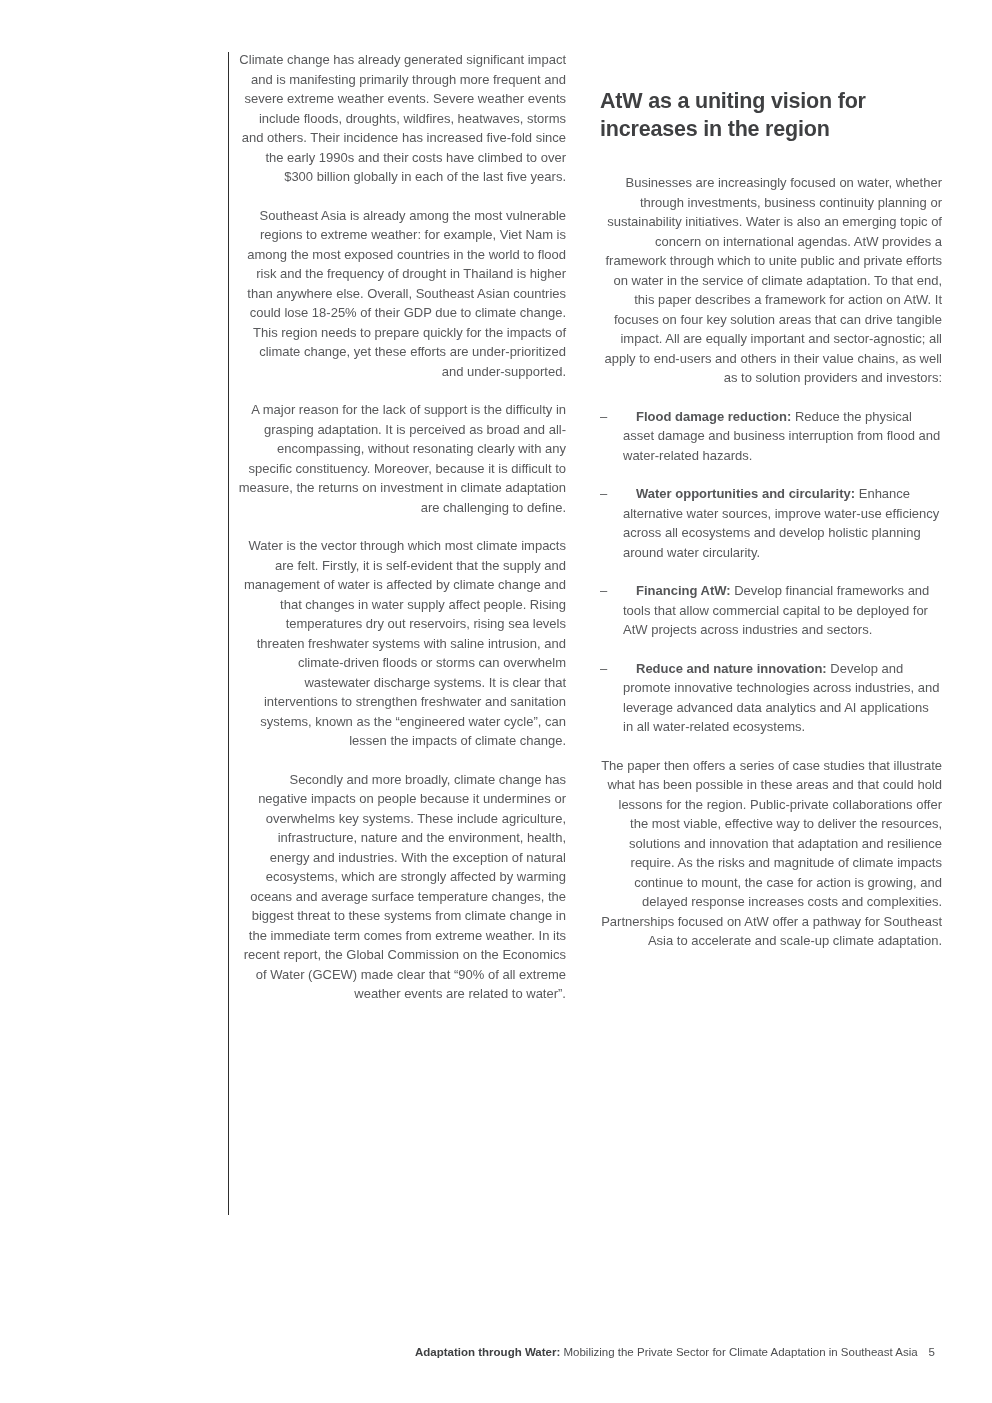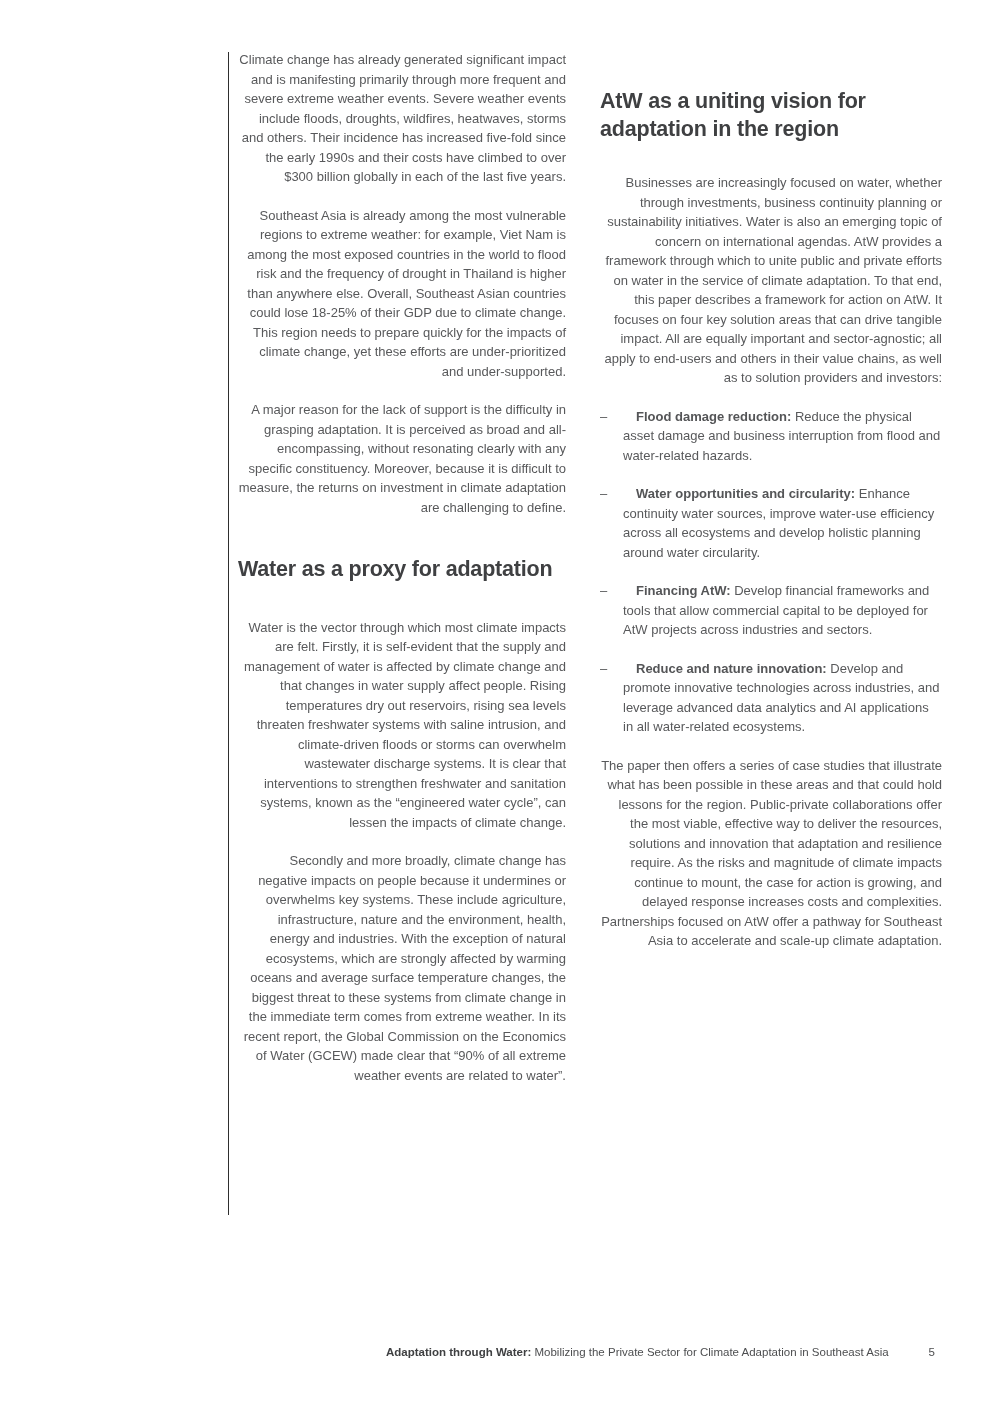--- a/index.html
+++ b/index.html
@@ -68,60 +68,59 @@
     color: #58595b;
   }
   .bullet-body strong { font-weight: 700; color: #545557; padding-left: 13px; }
 
   .footer {
     position: absolute;
     top: 1345px;
     right: 57px;
     display: flex;
     align-items: baseline;
-    gap: 40px;
+    gap: 11px;
     font-size: 11.5px;
     line-height: 15px;
     color: #4d4e50;
   }
   .footer strong { font-weight: 700; color: #3f4042; }
   .footer .page-number { font-weight: 400; color: #4d4e50; }
 </style>
 </head>
 <body>
 
 <div class="page">
 
   <div class="vrule"></div>
 
   <div class="columns">
 
     <div class="col-left">
       <p class="para">Climate change has already generated significant impact and is manifesting primarily through more frequent and severe extreme weather events. Severe weather events include floods, droughts, wildfires, heatwaves, storms and others. Their incidence has increased five-fold since the early 1990s and their costs have climbed to over $300 billion globally in each of the last five years.</p>
       <p class="para">Southeast Asia is already among the most vulnerable regions to extreme weather: for example, Viet Nam is among the most exposed countries in the world to flood risk and the frequency of drought in Thailand is higher than anywhere else. Overall, Southeast Asian countries could lose 18-25% of their GDP due to climate change. This region needs to prepare quickly for the impacts of climate change, yet these efforts are under-prioritized and under-supported.</p>
       <p class="para">A major reason for the lack of support is the difficulty in grasping adaptation. It is perceived as broad and all-encompassing, without resonating clearly with any specific constituency. Moreover, because it is difficult to measure, the returns on investment in climate adaptation are challenging to define.</p>
-      <h2 class="heading">Water as a proxy for adaptation</h2>
       <p class="para">Water is the vector through which most climate impacts are felt. Firstly, it is self-evident that the supply and management of water is affected by climate change and that changes in water supply affect people. Rising temperatures dry out reservoirs, rising sea levels threaten freshwater systems with saline intrusion, and climate-driven floods or storms can overwhelm wastewater discharge systems. It is clear that interventions to strengthen freshwater and sanitation systems, known as the “engineered water cycle”, can lessen the impacts of climate change.</p>
       <p class="para">Secondly and more broadly, climate change has negative impacts on people because it undermines or overwhelms key systems. These include agriculture, infrastructure, nature and the environment, health, energy and industries. With the exception of natural ecosystems, which are strongly affected by warming oceans and average surface temperature changes, the biggest threat to these systems from climate change in the immediate term comes from extreme weather. In its recent report, the Global Commission on the Economics of Water (GCEW) made clear that “90% of all extreme weather events are related to water”.</p>
     </div>
 
     <div class="col-right">
-      <h2 class="heading">AtW as a uniting vision for adaptation in the region</h2>
+      <h2 class="heading">AtW as a uniting vision for increases in the region</h2>
       <p class="para">Businesses are increasingly focused on water, whether through investments, business continuity planning or sustainability initiatives. Water is also an emerging topic of concern on international agendas. AtW provides a framework through which to unite public and private efforts on water in the service of climate adaptation. To that end, this paper describes a framework for action on AtW. It focuses on four key solution areas that can drive tangible impact. All are equally important and sector-agnostic; all apply to end-users and others in their value chains, as well as to solution providers and investors:</p>
 
       <div class="bullets">
 
         <div class="bullet-item">
           <span class="bullet-dash">–</span>
           <p class="bullet-body"><strong>Flood damage reduction:</strong> <span>Reduce the physical asset damage and business interruption from flood and water-related hazards.</span></p>
         </div>
 
         <div class="bullet-item">
           <span class="bullet-dash">–</span>
-          <p class="bullet-body"><strong>Water opportunities and circularity:</strong> <span>Enhance continuity water sources, improve water-use efficiency across all ecosystems and develop holistic planning around water circularity.</span></p>
+          <p class="bullet-body"><strong>Water opportunities and circularity:</strong> <span>Enhance alternative water sources, improve water-use efficiency across all ecosystems and develop holistic planning around water circularity.</span></p>
         </div>
 
         <div class="bullet-item">
           <span class="bullet-dash">–</span>
           <p class="bullet-body"><strong>Financing AtW:</strong> <span>Develop financial frameworks and tools that allow commercial capital to be deployed for AtW projects across industries and sectors.</span></p>
         </div>
 
         <div class="bullet-item">
           <span class="bullet-dash">–</span>
           <p class="bullet-body"><strong>Reduce and nature innovation:</strong> <span>Develop and promote innovative technologies across industries, and leverage advanced data analytics and AI applications in all water-related ecosystems.</span></p>

